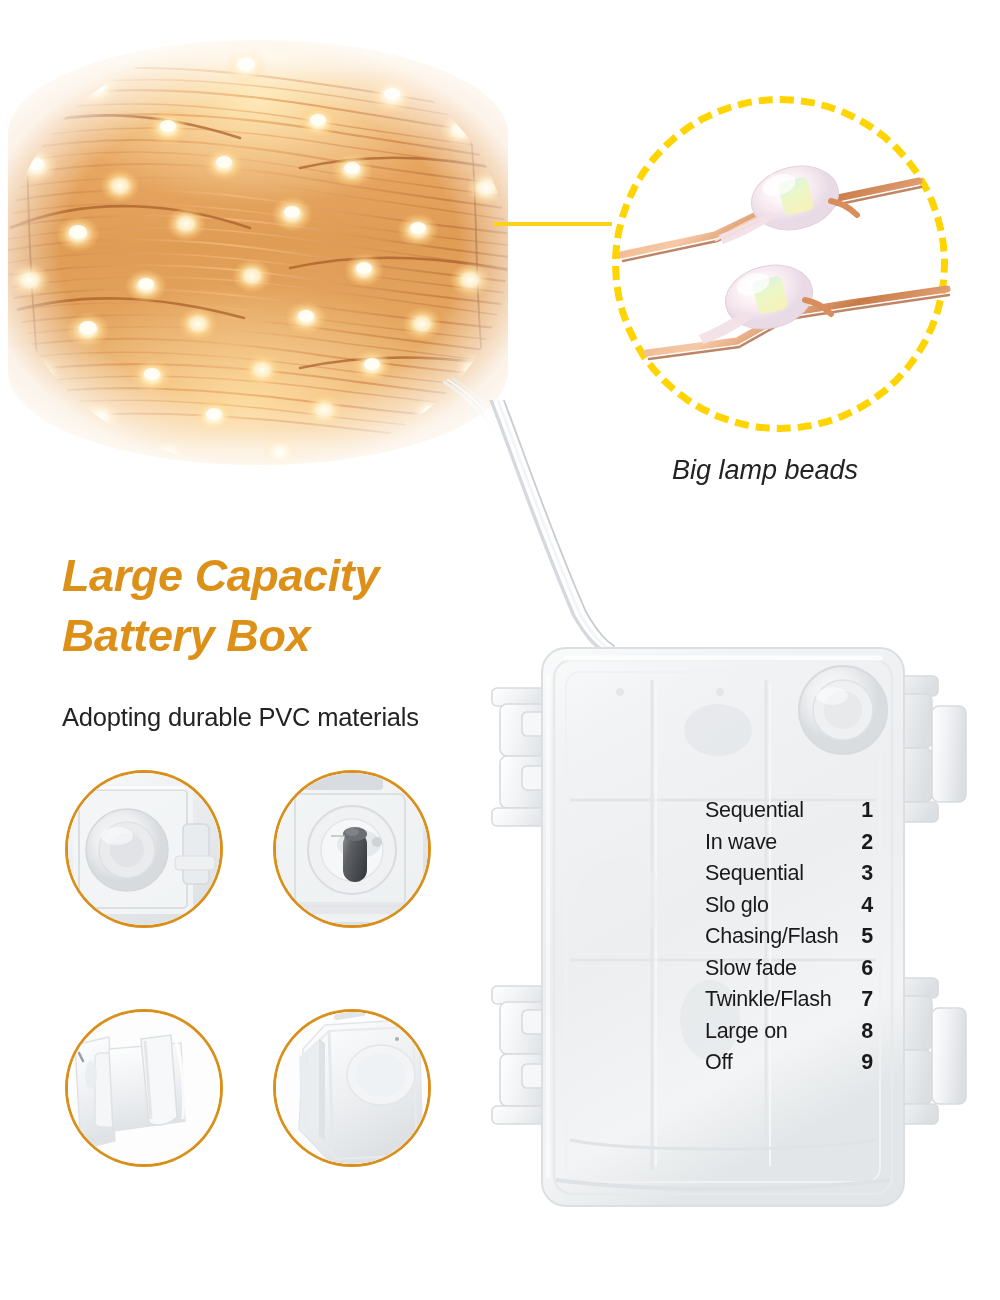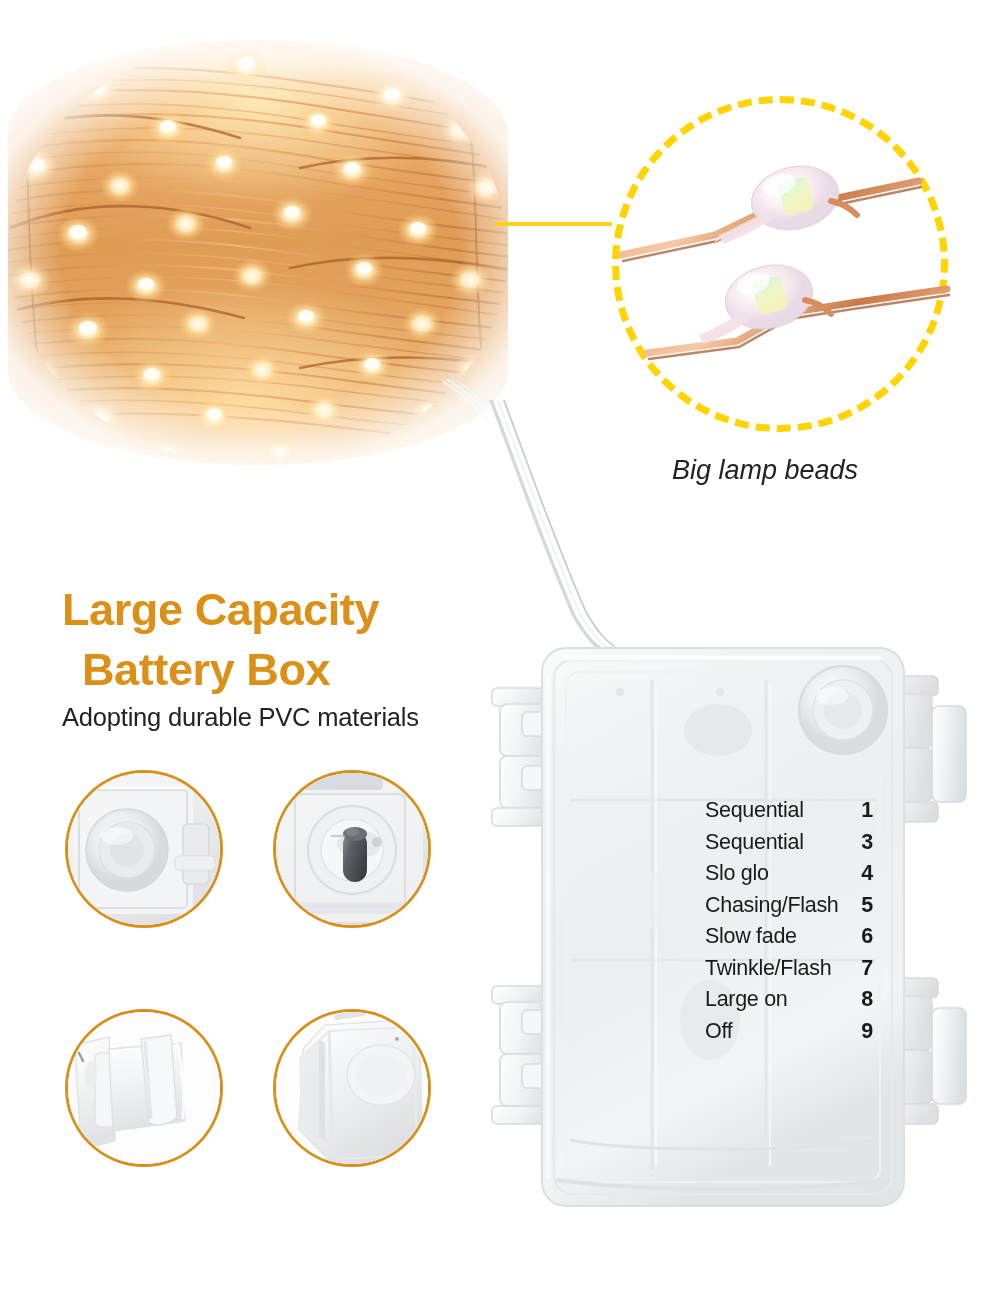--- a/index.html
+++ b/index.html
@@ -42,25 +42,25 @@
   }
   #bead-callout{
     position:absolute; left:612px; top:96px; width:336px; height:336px;
     border-radius:50%;
     border:7px dashed #FFD400;
   }
   .bead-art{ position:absolute; left:0; top:0; width:336px; height:336px; }
 
   
   #headline{
-    position:absolute; left:62px; top:580px; width:420px;
-    font-size:45px; line-height:1.33; font-weight:bold; 
+    position:absolute; left:62px; top:546px; width:420px;
+    font-size:45px; line-height:1.33; font-weight:bold; font-style:italic;
     color:#DD9018; letter-spacing:-0.4px;
   }
-  #headline .l2{ display:block;margin-left:20px; }
+  #headline .l2{ display:block; }
   #subhead{
     position:absolute; left:62px; top:703px; width:440px;
     font-size:25.5px; color:#232323; letter-spacing:-0.2px;
   }
   #caption-beads{
     position:absolute; left:672px; top:455px;
     font-size:27px; font-style:italic; color:#232323;
   }
 
   
@@ -489,20 +489,24 @@
       </g>
     </svg>
   </div>
 
   <div id="mode-list">
     <div class="mode-row">
       <span class="mode-label">Sequential</span>
       <span class="mode-num">1</span>
     </div>
     <div class="mode-row">
+      <span class="mode-label">In wave</span>
+      <span class="mode-num">2</span>
+    </div>
+    <div class="mode-row">
       <span class="mode-label">Sequential</span>
       <span class="mode-num">3</span>
     </div>
     <div class="mode-row">
       <span class="mode-label">Slo glo</span>
       <span class="mode-num">4</span>
     </div>
     <div class="mode-row">
       <span class="mode-label">Chasing/Flash</span>
       <span class="mode-num">5</span>

